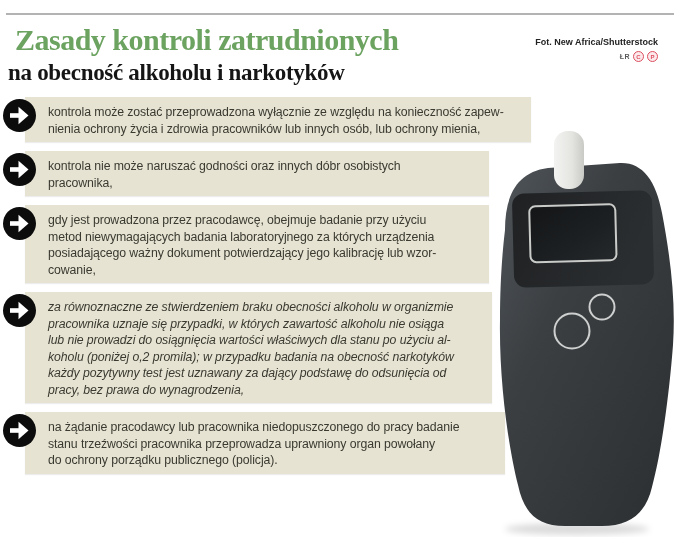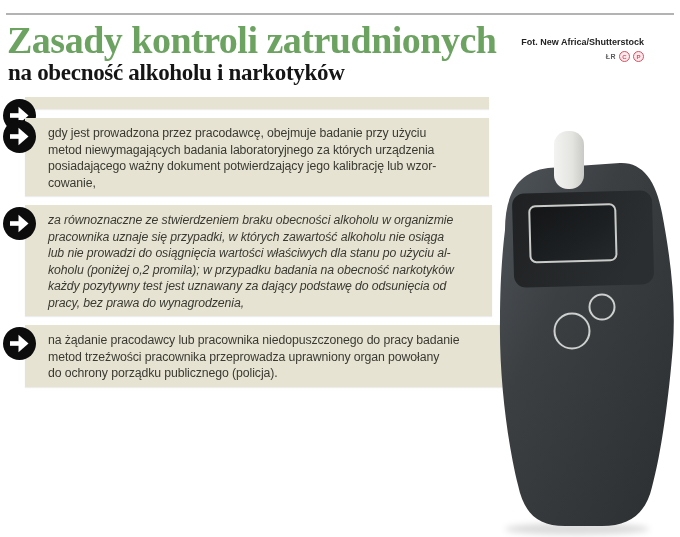--- a/index.html
+++ b/index.html
@@ -1,28 +1,28 @@
 <!DOCTYPE html>
 <html><head>
 <meta charset="utf-8">
 <style>
   html,body{margin:0;padding:0;background:#ffffff;}
   #page{position:relative;width:680px;height:537px;background:#ffffff;overflow:hidden;
         font-family:"Liberation Sans","DejaVu Sans",sans-serif;}
 
   .top-rule{position:absolute;left:6px;top:13px;width:668px;height:2px;background:#b3b3b3;}
 
-  .title{position:absolute;left:7px;top:24px;margin:0;
+  .title{position:absolute;left:15px;top:24px;margin:0;
          font-family:"Liberation Serif","DejaVu Serif",serif;
-         font-weight:bold;font-size:38px;line-height:32px;color:#6ca361;letter-spacing:-0.5px;}
+         font-weight:bold;font-size:30px;line-height:32px;color:#6ca361;letter-spacing:-0.5px;}
   .subtitle{position:absolute;left:7px;top:59px;margin:1px;
          font-family:"Liberation Serif","DejaVu Serif",serif;
          font-weight:bold;font-size:23px;line-height:25px;color:#151515;letter-spacing:-0.3px;}
 
-  .credit{position:absolute;right:36px;top:37px;text-align:right;}
+  .credit{position:absolute;right:22px;top:37px;text-align:right;}
   .credit .fot{font-size:9px;font-weight:bold;color:#232323;letter-spacing:0;}
   .credit .sub{margin-top:4px;display:flex;align-items:center;justify-content:flex-end;gap:3px;}
   .credit .initials{font-size:7px;font-weight:bold;color:#5a5a5a;letter-spacing:0.5px;}
   .badge{display:inline-flex;align-items:center;justify-content:center;
          width:9px;height:9px;border-radius:50%;border:1px solid #dd4f60;background:#fbe9ec;
          color:#dd4f60;font-size:6px;font-weight:bold;line-height:1;}
 
   .list{position:absolute;left:0;top:97px;width:680px;}
   .row{position:relative;margin-left:25px;background:#e6e3d2;
        padding:7px 4px 5px 23px;margin-bottom:9px;
@@ -54,30 +54,43 @@
     <div class="fot">Fot. New Africa/Shutterstock</div>
     <div class="sub">
       <span class="initials">ŁR</span>
       <span class="badge">C</span>
       <span class="badge">P</span>
     </div>
   </div>
 
   <div class="list">
 
+    <div class="row r1">
+      <span class="bullet">
+        <svg width="33" height="33" viewBox="0 0 33 33">
+            <circle cx="16.5" cy="16.5" r="16.5" fill="#0c0c0c"></circle>
+            <rect x="7" y="14.2" width="12" height="4.6" fill="#fff"></rect>
+            <polygon points="15.5,7.8 25.5,16.5 15.5,25.2" fill="#fff"></polygon>
+          </svg>
+      </span>
+      <p class="txt">kontrola może zostać przeprowadzona wyłącznie ze względu na konieczność zapew-
+nienia ochrony życia i zdrowia pracowników lub innych osób, lub ochrony mienia,</p>
+    </div>
 
 
     <div class="row r3">
       <span class="bullet">
         <svg width="33" height="33" viewBox="0 0 33 33">
             <circle cx="16.5" cy="16.5" r="16.5" fill="#0c0c0c"></circle>
             <rect x="7" y="14.2" width="12" height="4.6" fill="#fff"></rect>
             <polygon points="15.5,7.8 25.5,16.5 15.5,25.2" fill="#fff"></polygon>
           </svg>
       </span>
+      <p class="txt">kontrola nie może naruszać godności oraz innych dóbr osobistych
+pracownika,</p>
     </div>
 
     <div class="row r4">
       <span class="bullet">
         <svg width="33" height="33" viewBox="0 0 33 33">
             <circle cx="16.5" cy="16.5" r="16.5" fill="#0c0c0c"></circle>
             <rect x="7" y="14.2" width="12" height="4.6" fill="#fff"></rect>
             <polygon points="15.5,7.8 25.5,16.5 15.5,25.2" fill="#fff"></polygon>
           </svg>
       </span>
@@ -105,21 +118,21 @@
 
     <div class="row r6">
       <span class="bullet">
         <svg width="33" height="33" viewBox="0 0 33 33">
             <circle cx="16.5" cy="16.5" r="16.5" fill="#0c0c0c"></circle>
             <rect x="7" y="14.2" width="12" height="4.6" fill="#fff"></rect>
             <polygon points="15.5,7.8 25.5,16.5 15.5,25.2" fill="#fff"></polygon>
           </svg>
       </span>
       <p class="txt">na żądanie pracodawcy lub pracownika niedopuszczonego do pracy badanie
-metod trzeźwości pracownika przeprowadza uprawniony organ powołany
+stanu trzeźwości pracownika przeprowadza uprawniony organ powołany
 do ochrony porządku publicznego (policja).</p>
     </div>
 
   </div>
 
   <svg class="device" viewBox="0 0 200 412" aria-label="breathalyzer">
     <defs>
       <linearGradient id="gBody" x1="0" y1="0" x2="1" y2="1">
         <stop offset="0" stop-color="#50555a"></stop>
         <stop offset="0.35" stop-color="#3b3f42"></stop>

